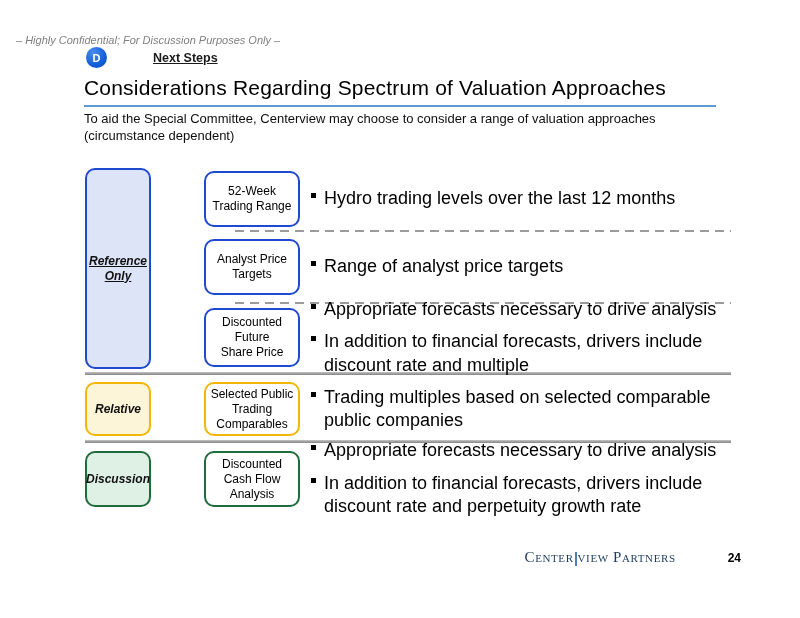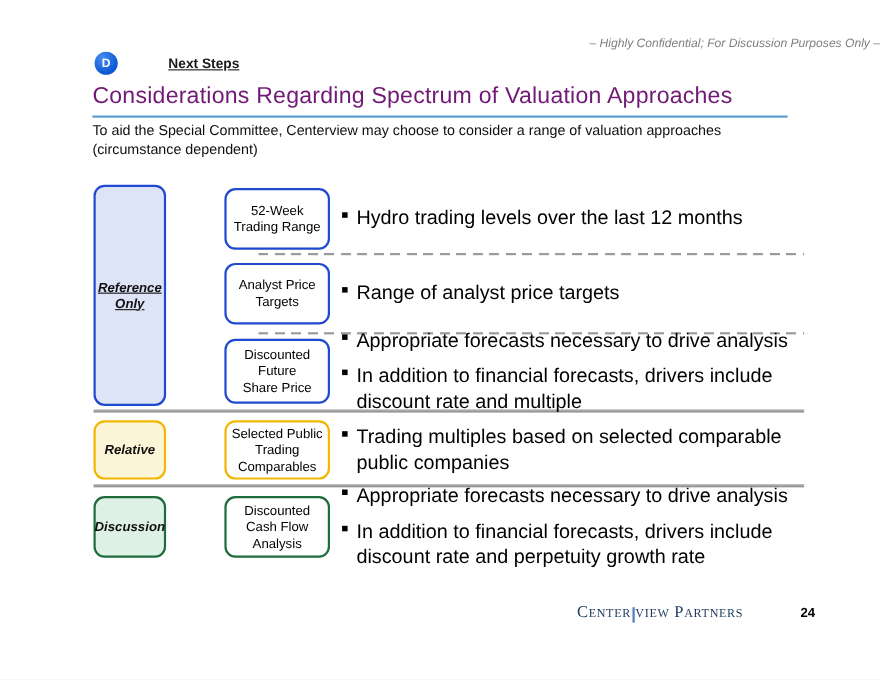--- a/index.html
+++ b/index.html
@@ -8,40 +8,41 @@
     position: relative;
     width: 800px; height: 618px;
     background: #ffffff;
     font-family: "Liberation Sans", sans-serif;
     color: #111;
     overflow: hidden;
     margin: 0 auto;
   }
   .confidential {
     position: absolute; top: 34px; left: 0; width: 100%;
-    text-align: right;
+    text-align: left;
     font-style: italic; font-size: 11px; color: #7f7f7f;
     font-family: "Liberation Sans", sans-serif;
+    padding-left: 16px;
   }
   .tab-row { position: absolute; top: 47px; left: 86px; display: flex; align-items: center; }
   .d-circle {
     width: 21px; height: 21px; border-radius: 50%;
     background: radial-gradient(circle at 35% 28%, #4a8cf0, #0d5bd6 65%, #0a4ebf 100%);
     color: #fff; font-weight: bold; font-size: 11px;
     display: flex; align-items: center; justify-content: center;
     flex: none;
   }
   .tab-label {
     margin-left: 10px; font-size: 12.5px; font-weight: bold;
     text-decoration: underline; color: #1a1a1a; padding-left: 36px;
   }
   .title {
     position: absolute; top: 76px; left: 84px;
     width: 632px;
-    font-size: 21px; font-weight: normal; color: #701a75;
+    font-size: 21px; font-weight: normal; color: #000000;
     letter-spacing: 0.2px; white-space: nowrap;
     border-bottom: 2px solid #5B9BD5;
     padding-bottom: 5px;
   }
   .subtitle {
     position: absolute; top: 110px; left: 84px; width: 612px;
     font-size: 13px; line-height: 1.32; color: #0e0e0e;
   }
   .content { position: absolute; top: 168px; left: 85px; width: 646px; }
   .group { display: flex; }

